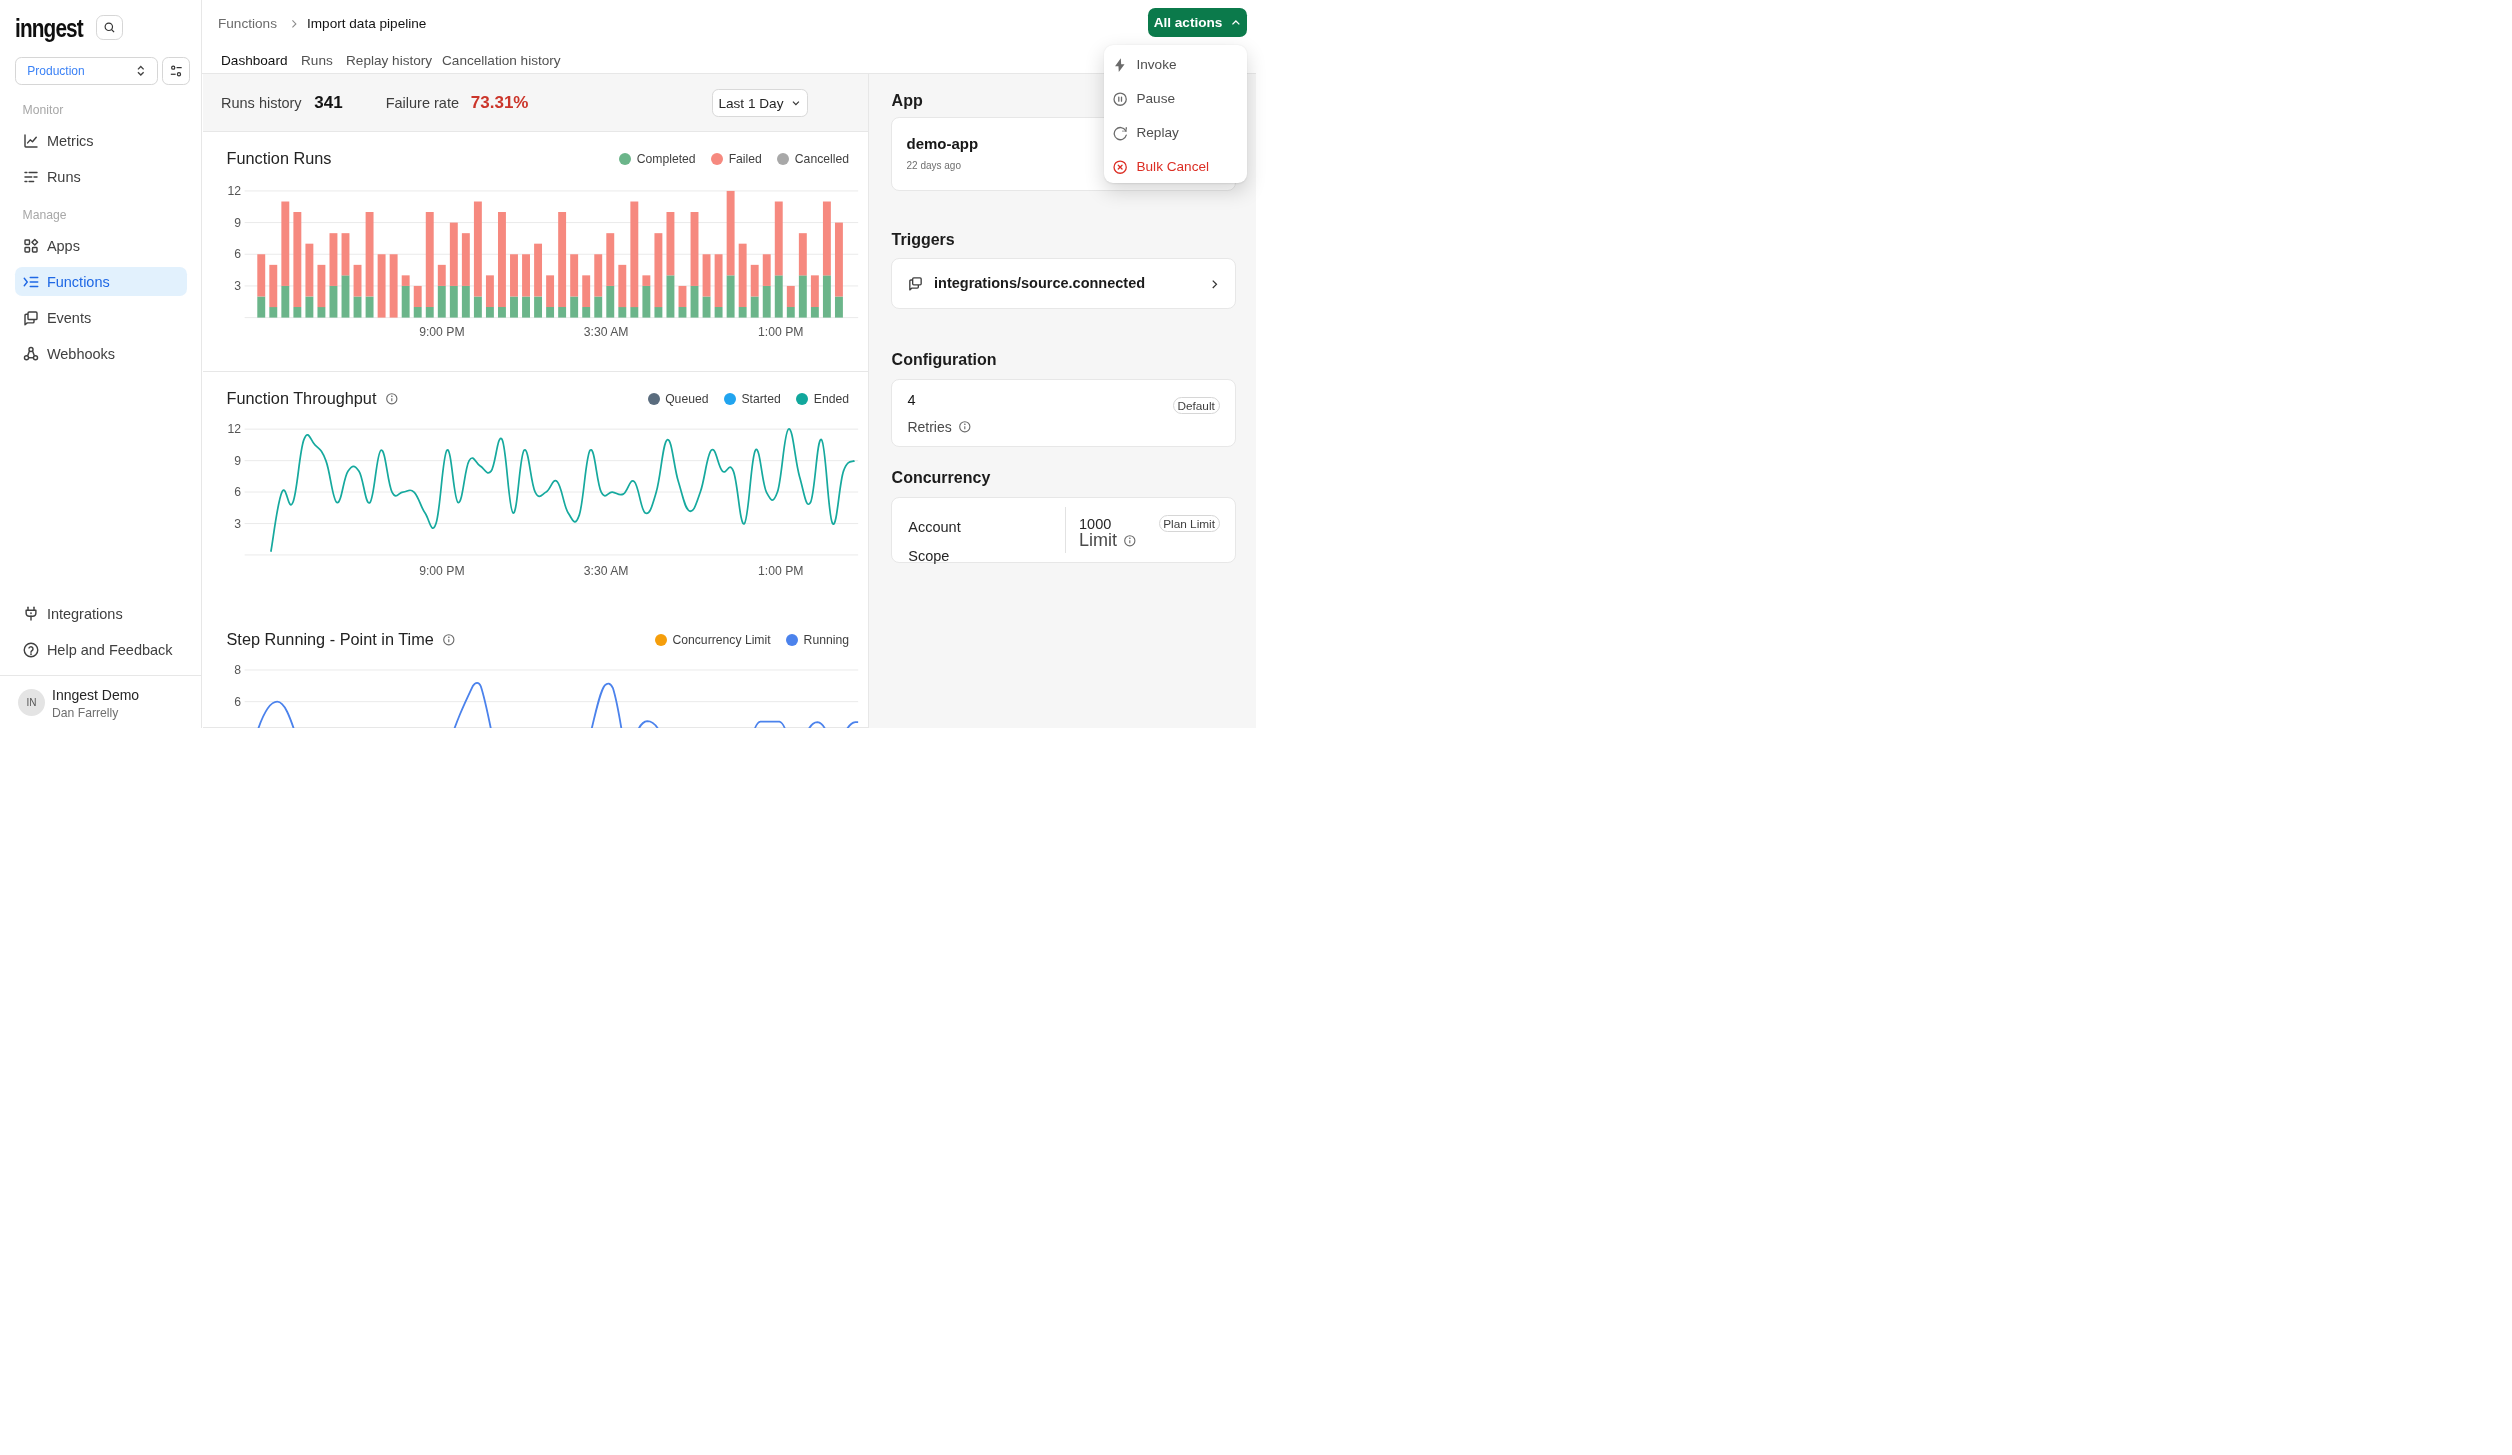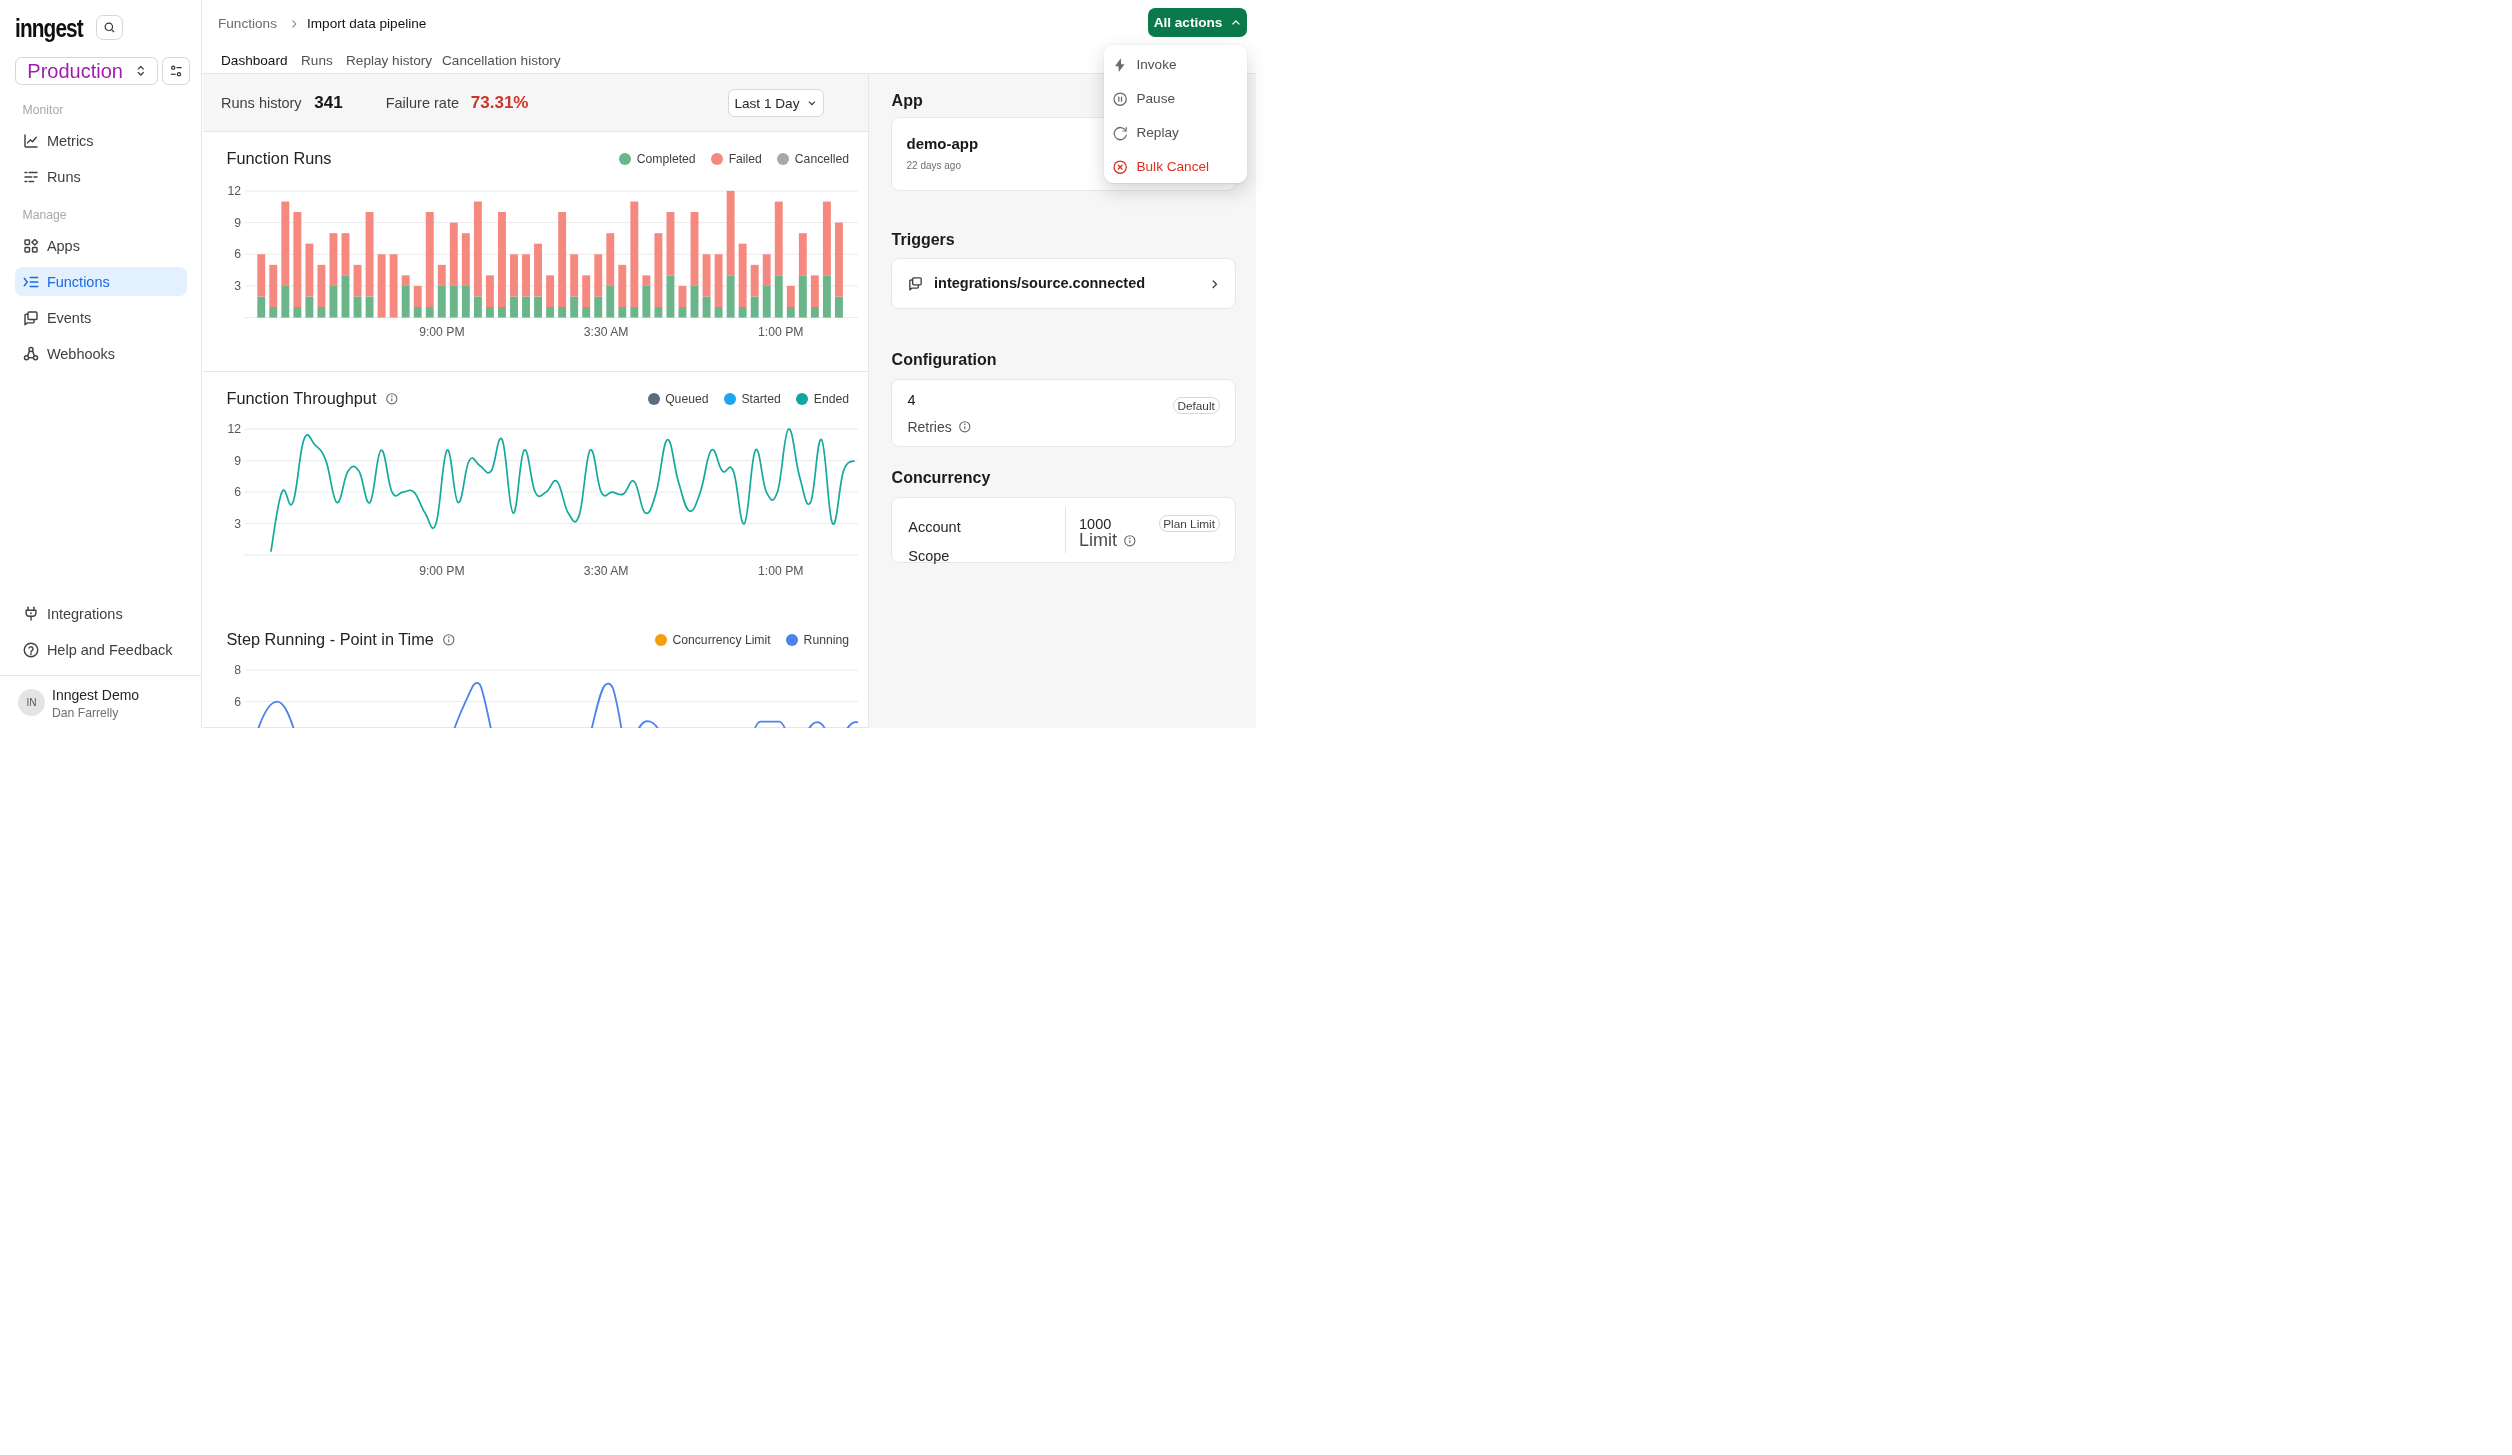--- a/index.html
+++ b/index.html
@@ -3,41 +3,41 @@
 *{margin:0;padding:0;box-sizing:border-box}
 html,body{width:1256px;height:728px;overflow:hidden;background:#fff;
   font-family:"Liberation Sans",sans-serif;-webkit-font-smoothing:antialiased;color:#171717}
 .abs{position:absolute}
 svg{display:block}
 
 #sidebar{position:absolute;left:0;top:0;width:202px;height:728px;background:#fff;border-right:0.9px solid #e7e7e7}
 #logo{position:absolute;left:14.5px;top:12.7px;font-size:26px;font-weight:800;letter-spacing:-1.1px;color:#0f0f0f;transform:scaleX(.8);transform-origin:left top}
 #searchbtn{position:absolute;left:96px;top:15.4px;width:27px;height:24.4px;border:0.9px solid #d6d6d6;border-radius:7.2px;background:#fff;display:flex;align-items:center;justify-content:center}
 #envsel{position:absolute;left:14.5px;top:57px;width:143px;height:28px;border:0.9px solid #d6d6d6;border-radius:6.3px;background:#fff;display:flex;align-items:center;padding:0 9px 0 11.8px}
-#envsel .txt{font-size:20px;color:#a21caf;font-weight:500;flex:1}
+#envsel .txt{font-size:12px;color:#3b82f6;font-weight:500;flex:1}
 #setbtn{position:absolute;left:162px;top:57px;width:28px;height:28px;border:0.9px solid #d6d6d6;border-radius:6.3px;background:#fff;display:flex;align-items:center;justify-content:center}
 .navlabel{position:absolute;left:22.6px;font-size:12.2px;color:#a8a8a8;font-weight:500}
 .nav{position:absolute;left:14.5px;width:172px;height:29px;display:flex;align-items:center;border-radius:7.2px;color:#404040}
 .nav svg{margin-left:7.2px;flex:none}
 .nav .t{font-size:14.5px;margin-left:7.2px;white-space:nowrap}
 .nav.active{background:#e2f1fd;color:#1f68e5}
 #usersep{position:absolute;left:0;top:675px;width:201px;border-top:0.9px solid #e7e7e7}
 #avatar{position:absolute;left:18px;top:689px;width:27px;height:27px;border-radius:50%;background:#e4e4e4;display:flex;align-items:center;justify-content:center;font-size:10px;color:#555}
 #uname{position:absolute;left:52px;top:687px;font-size:14px;color:#262626}
 #urole{position:absolute;left:52px;top:706px;font-size:12.2px;color:#6f6f6f}
 #tabs{position:absolute;left:0;top:53px;width:1256px;font-size:13.6px;color:#525252}
 #tabs span{white-space:nowrap}
 #underline{position:absolute;left:217px;top:73px;width:69px;height:1.8px;background:#4a4a4a}
 #hborder{position:absolute;left:202px;top:73px;width:1054px;border-top:0.9px solid #e7e7e7}
 #allactions{position:absolute;left:1148px;top:8.1px;width:99px;height:29px;background:#0b7a4b;border:none;border-radius:7.2px;color:#fff;font-size:13.6px;font-weight:700;font-family:inherit;display:flex;align-items:center;justify-content:center;gap:7.2px}
 
 #stats{position:absolute;left:203px;top:74px;width:666px;height:58px;background:#f6f6f6;border-bottom:0.9px solid #e7e7e7;display:flex;align-items:center}
 #stats .lab{font-size:14.5px;color:#3f3f3f}
 #stats .val{font-size:17px;font-weight:700;color:#141414}
-#daysel{position:absolute;left:728px;top:89px;width:96px;height:28px;background:#fff;border:0.9px solid #d9d9d9;border-radius:6.3px;display:flex;align-items:center;justify-content:center;gap:6.3px;font-size:13.6px;color:#262626}
+#daysel{position:absolute;left:712px;top:89px;width:96px;height:28px;background:#fff;border:0.9px solid #d9d9d9;border-radius:6.3px;display:flex;align-items:center;justify-content:center;gap:6.3px;font-size:13.6px;color:#262626}
 
 .sec{position:absolute;left:203px;width:666px;background:#fff;border-bottom:0.9px solid #e7e7e7}
 .sectitle{position:absolute;left:23.5px;font-size:16.3px;font-weight:400;color:#232323;display:flex;align-items:center;gap:8.1px}
 .legend{position:absolute;right:20px;display:flex;align-items:center;font-size:12.2px;color:#3f3f3f}
 .legend .d{width:12.2px;height:12.2px;border-radius:50%;margin-right:5.4px}
 .legend .i{margin-left:15.4px;display:flex;align-items:center}
 
 #rpanel{position:absolute;left:868px;top:74px;width:388px;height:654px;background:#f6f6f6;border-left:0.9px solid #e7e7e7}
 #rpanel h3{position:absolute;left:22.6px;font-size:16px;font-weight:700;color:#1c1c1c}
 .card{position:absolute;left:22px;width:345px;background:#fff;border:0.9px solid #e7e7e7;border-radius:8.1px}

